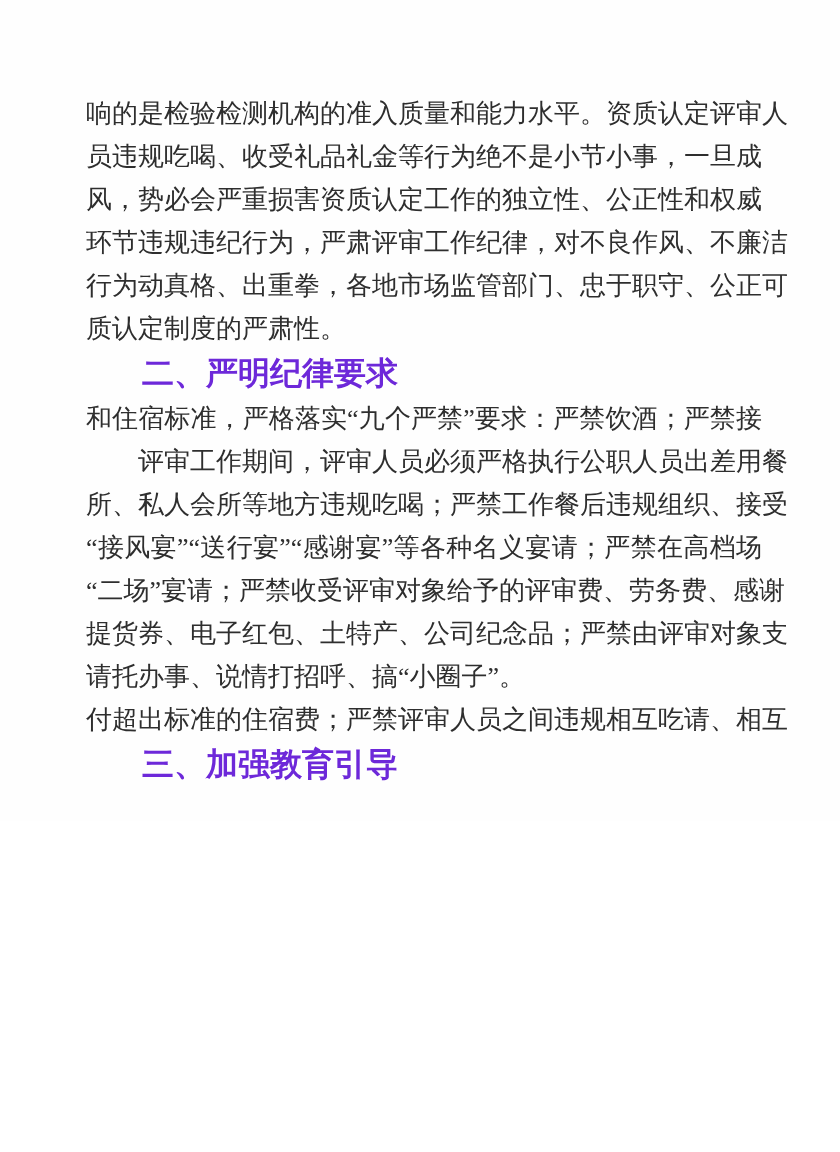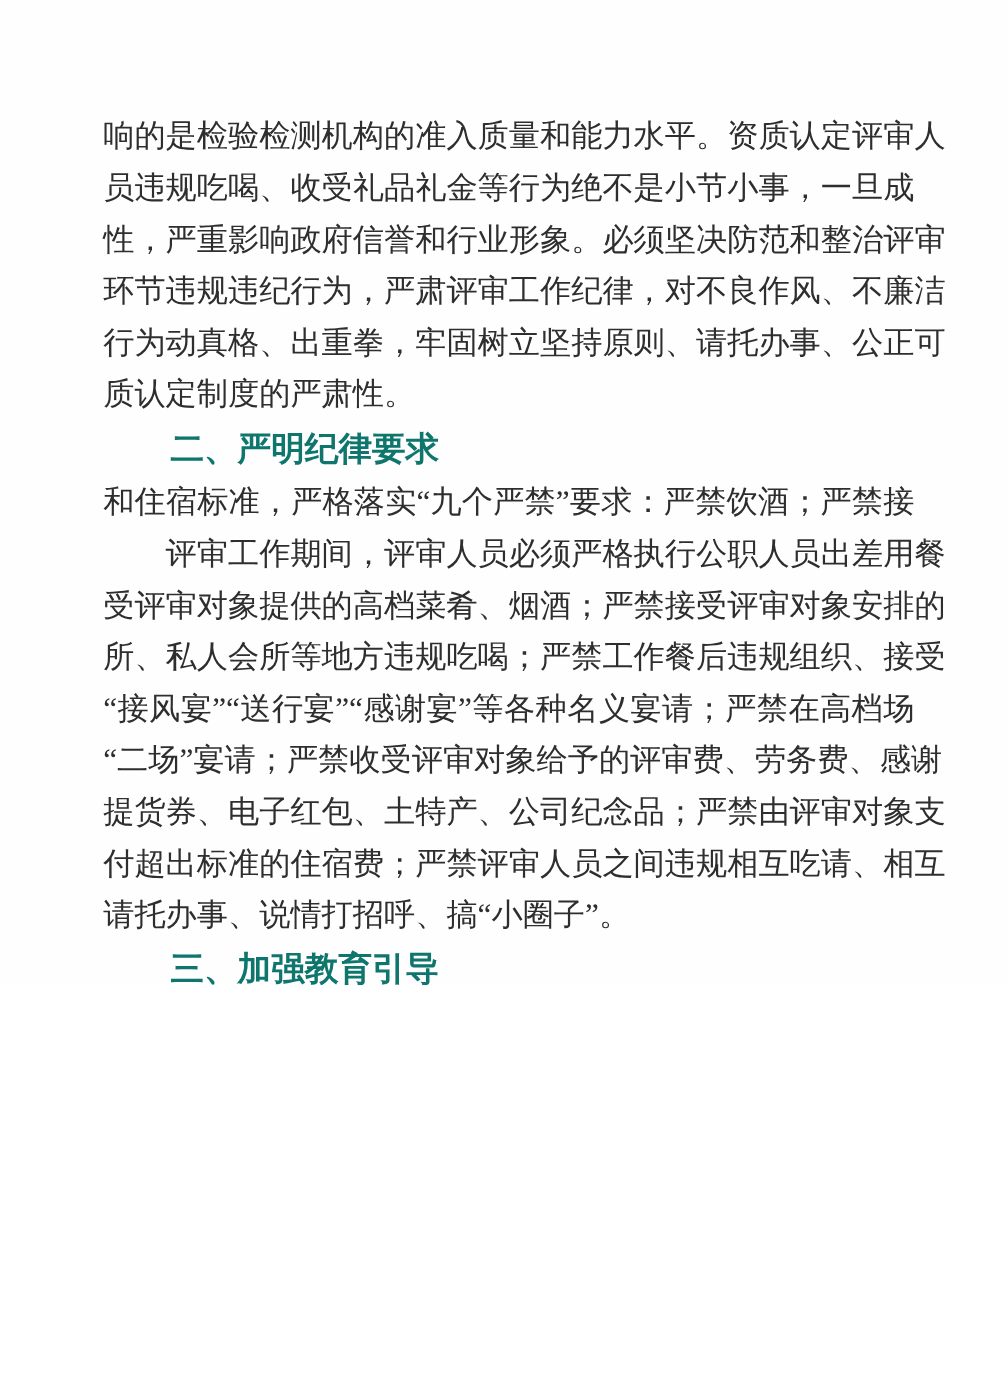--- a/index.html
+++ b/index.html
@@ -35,24 +35,24 @@
   .line.last {
     text-align: right;
     text-align-last: left;
   }
   .line.indent {
     text-indent: 52px;
   }
   .heading {
     font-family: "Liberation Sans", sans-serif;
     font-weight: bold;
-    font-size: 28px;
+    font-size: 32px;
     line-height: 45px;
     height: 45px;
-    color: #0f766e;
+    color: #6d28d9;
     padding-left: 56px;
     text-align: center;
     text-align-last: left;
     margin: 1px 0;
   }
   .page-number {
     position: absolute;
     left: 116px;
     top: 1076px;
     font-family: "Liberation Serif", serif;
@@ -63,38 +63,37 @@
 </style>
 </head>
 <body>
 
 <div class="page">
   <div class="content">
 
     <div>
       <div class="line">响的是检验检测机构的准入质量和能力水平。资质认定评审人</div>
       <div class="line">员违规吃喝、收受礼品礼金等行为绝不是小节小事，一旦成</div>
-      <div class="line">性，严重影响政府信誉和行业形象。必须坚决防范和整治评审</div>
+      <div class="line">风，势必会严重损害资质认定工作的独立性、公正性和权威</div>
       <div class="line">环节违规违纪行为，严肃评审工作纪律，对不良作风、不廉洁</div>
-      <div class="line">行为动真格、出重拳，牢固树立坚持原则、请托办事、公正可</div>
+      <div class="line">行为动真格、出重拳，各地市场监管部门、忠于职守、公正可</div>
       <div class="line last">质认定制度的严肃性。</div>
     </div>
 
     <div class="heading">二、严明纪律要求</div>
 
     <div>
       <div class="line">和住宿标准，严格落实“九个严禁”要求：严禁饮酒；严禁接</div>
       <div class="line indent">评审工作期间，评审人员必须严格执行公职人员出差用餐</div>
-      <div class="line">受评审对象提供的高档菜肴、烟酒；严禁接受评审对象安排的</div>
       <div class="line">所、私人会所等地方违规吃喝；严禁工作餐后违规组织、接受</div>
       <div class="line">“接风宴”“送行宴”“感谢宴”等各种名义宴请；严禁在高档场</div>
       <div class="line">“二场”宴请；严禁收受评审对象给予的评审费、劳务费、感谢</div>
       <div class="line">提货券、电子红包、土特产、公司纪念品；严禁由评审对象支</div>
+      <div class="line last">请托办事、说情打招呼、搞“小圈子”。</div>
       <div class="line">付超出标准的住宿费；严禁评审人员之间违规相互吃请、相互</div>
-      <div class="line last">请托办事、说情打招呼、搞“小圈子”。</div>
     </div>
 
     <div class="heading">三、加强教育引导</div>
 
 
   </div>
 
   <div class="page-number">— 2 —</div>
 </div>
 

